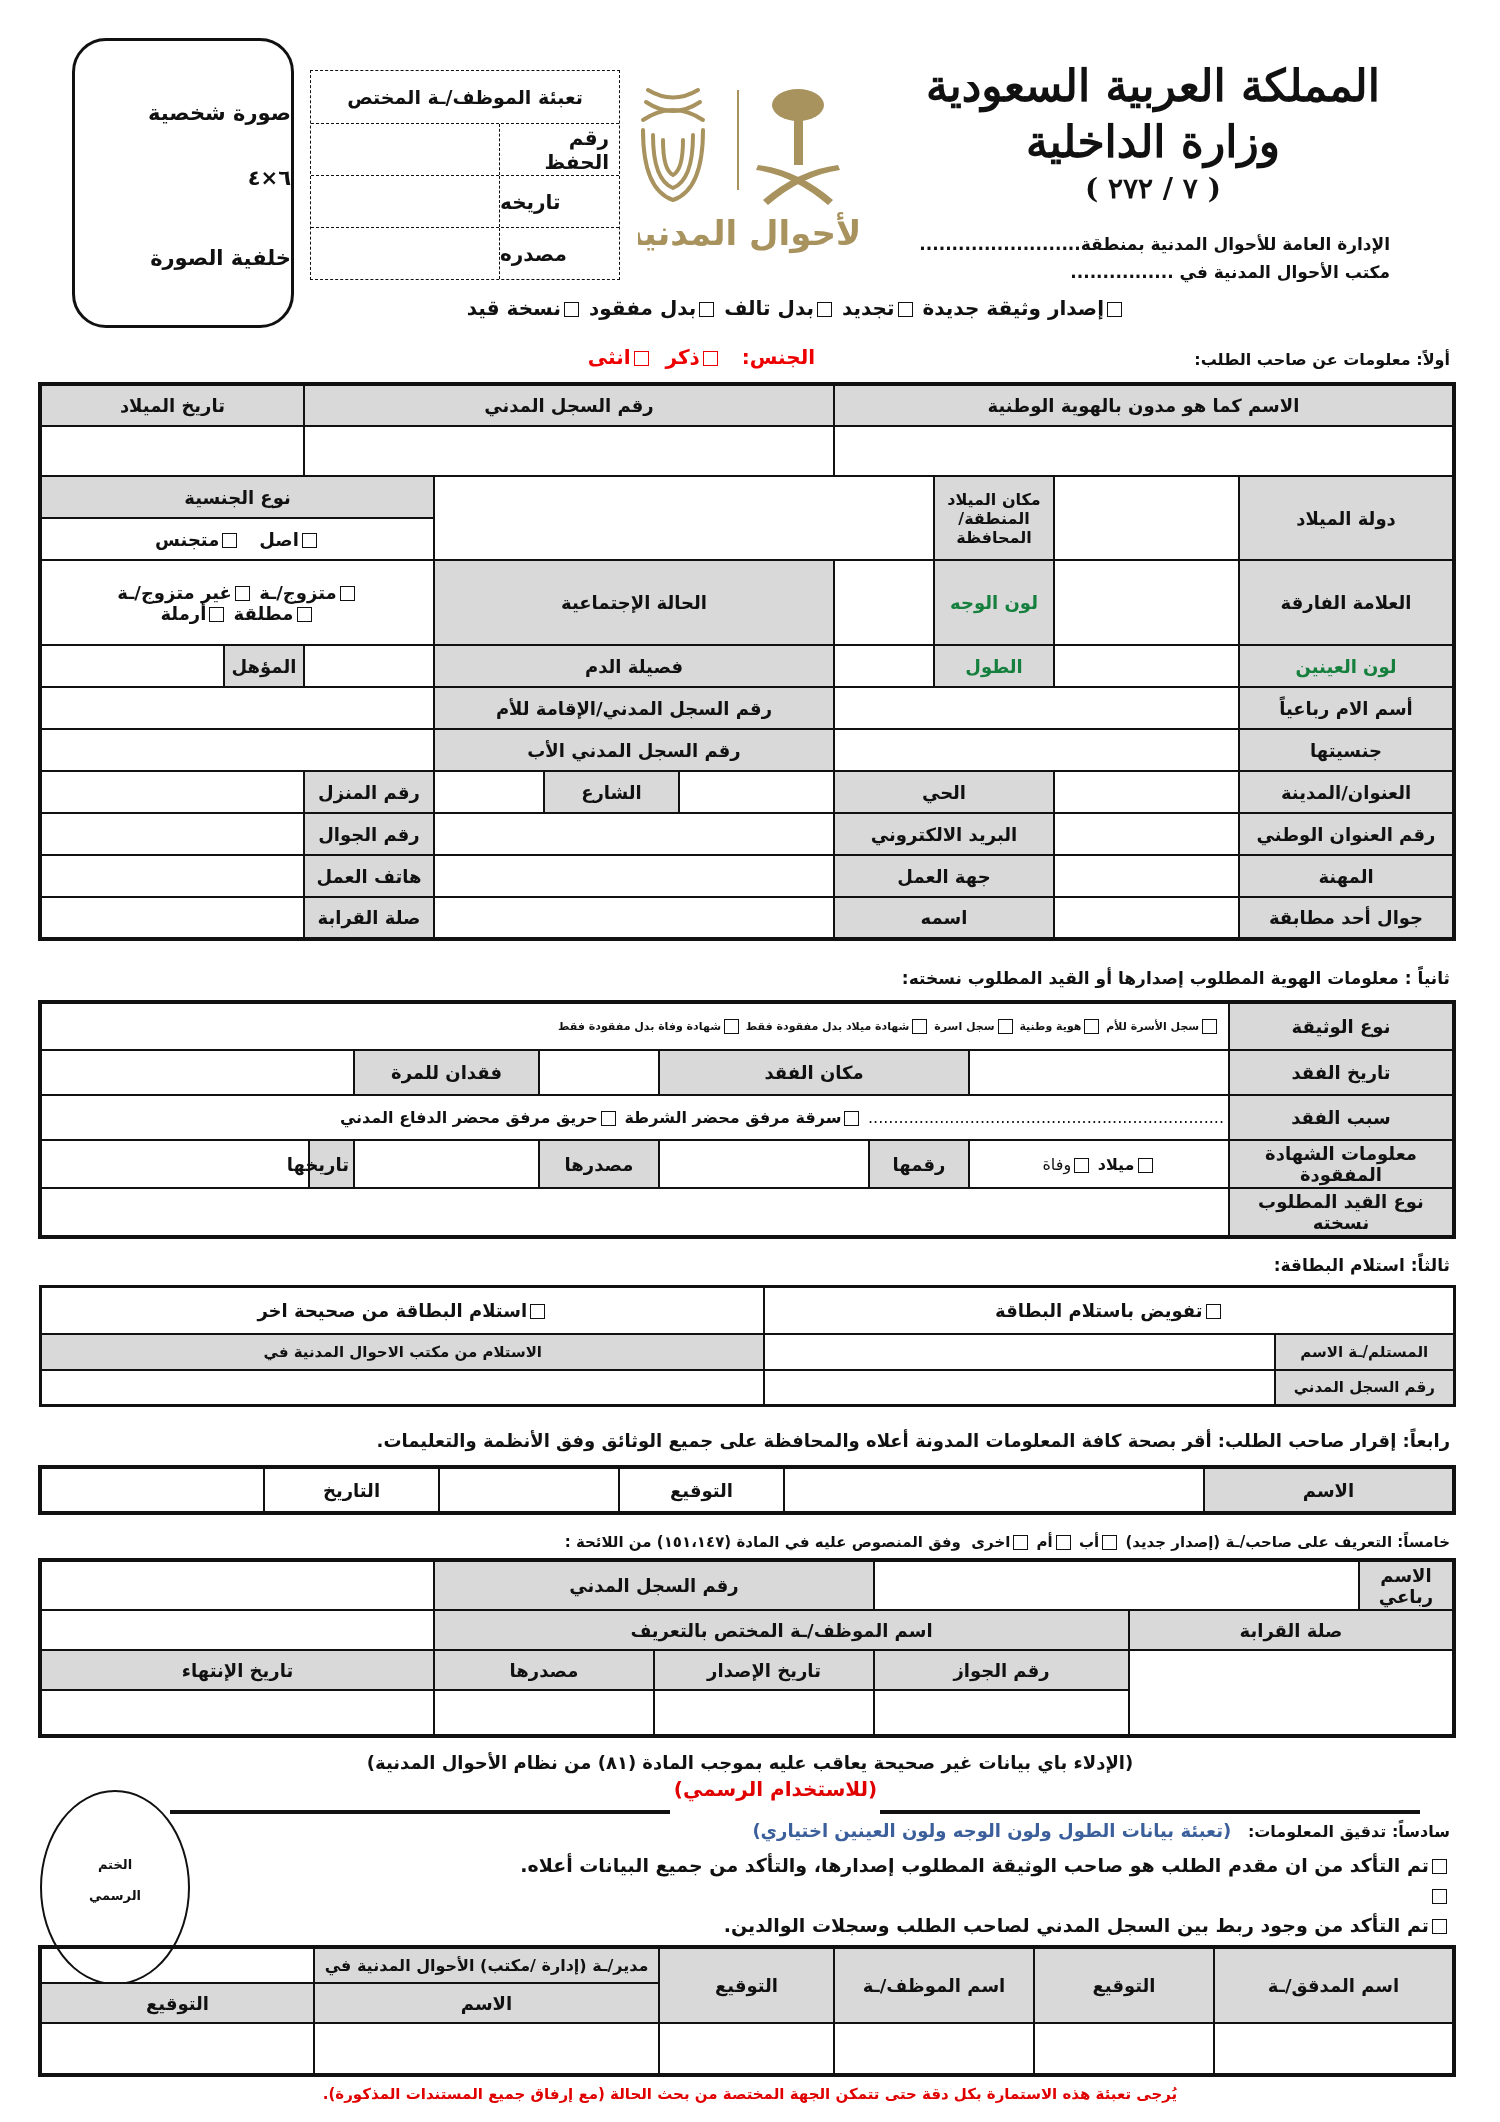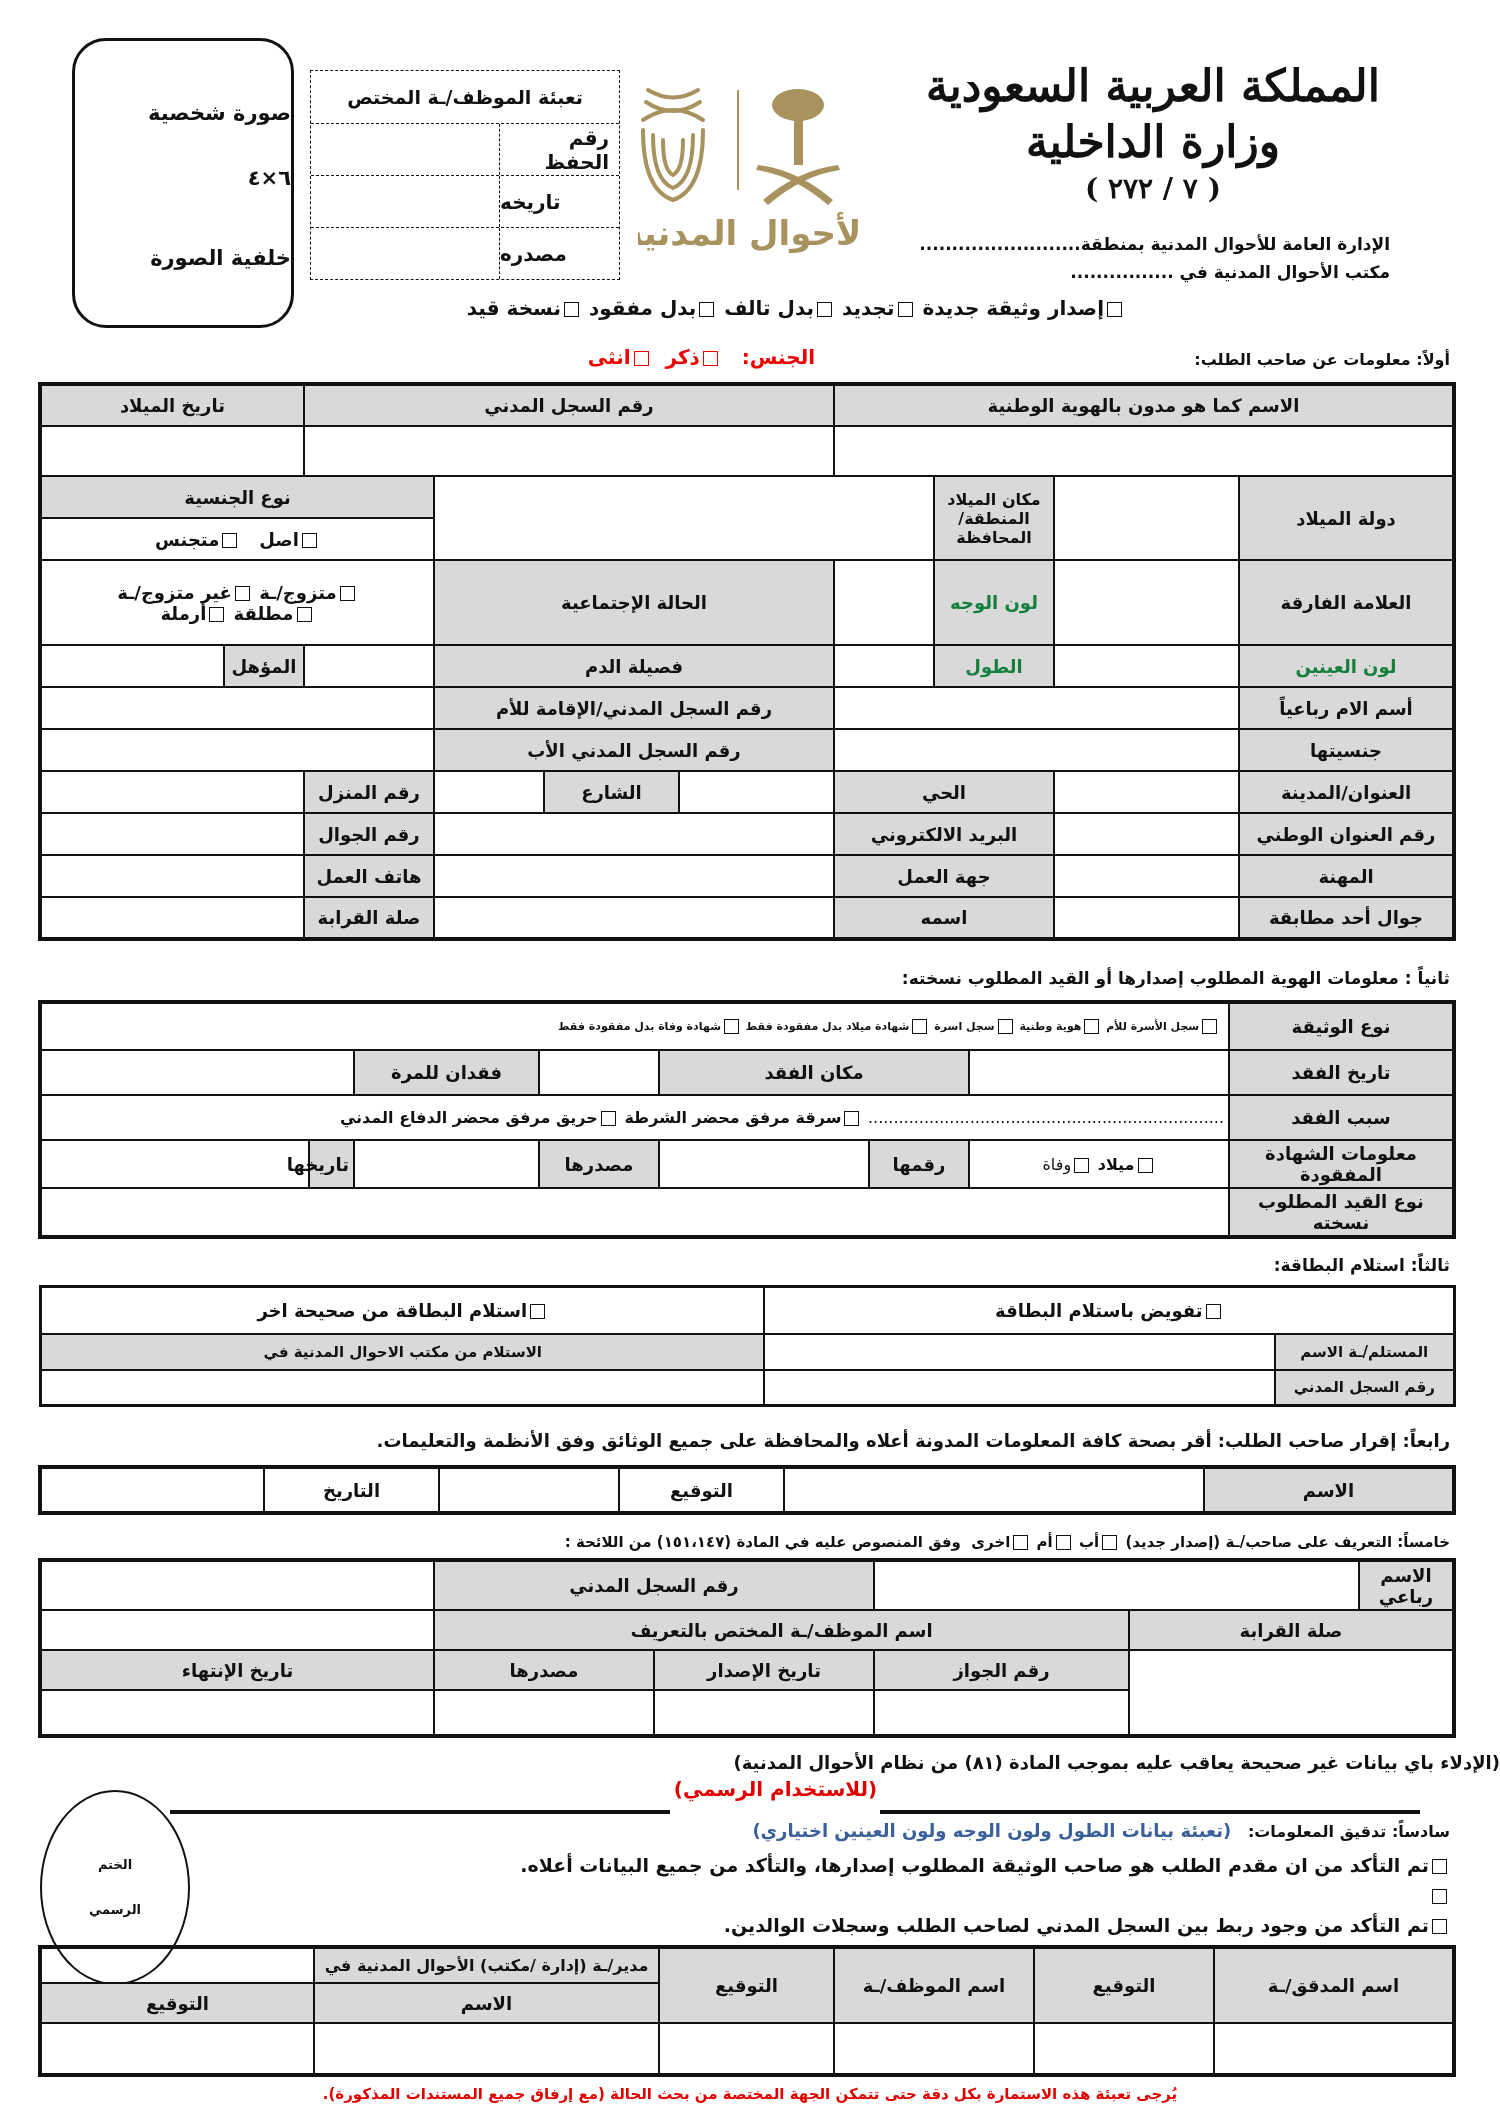--- a/index.html
+++ b/index.html
@@ -31,21 +31,21 @@
   
   table.form { position: absolute; border-collapse: collapse; border: 4px solid #111; table-layout: fixed; }
   table.form td { border: 2px solid #111; font-size: 18px; text-align: center; vertical-align: middle; padding: 2px 4px; }
   td.g { background: #d9d9d9; }
   td.blue { color: #15803d; }
   .digits { display: flex; width: 100%; height: 100%; }
   .digits span { flex: 1; border-left: 1.5px dashed #111; height: 100%; }
   .digits span:last-child { border-left: none; }
   td.dcell { padding: 0; }
 
-  .note { font-size: 18px; text-align: right; }
+  .note { font-size: 18px; text-align: center; }
   .stamp { left: 40px; top: 1790px; width: 150px; height: 195px; border: 2.5px solid #111; border-radius: 50%; text-align: center; font-size: 13px; }
   .hr-line { top: 1810px; height: 4px; background: #111; }
 </style>
 </head>
 <body>
 
 <div class="abs photo-box">
   <div style="top:60px">صورة شخصية</div>
   <div style="top:125px">٦×٤</div>
   <div style="top:205px">خلفية الصورة</div>
@@ -446,21 +446,21 @@
 </tbody>
   </table>
 
 <div class="abs note" style="left:0; right:0; top:1752px;">(الإدلاء باي بيانات غير صحيحة يعاقب عليه بموجب المادة (٨١) من نظام الأحوال المدنية)</div>
 <div class="abs hr-line" style="left:170px; width:500px;"></div>
 <div class="abs hr-line" style="left:880px; width:540px;"></div>
 <div class="abs" style="left:668px; top:1777px; width:215px; text-align:center; color:#e00000; font-size:20px;">(للاستخدام الرسمي)</div>
 
 <div class="abs stamp">
   <div style="margin-top:65px">الختم</div>
-  <div style="margin-top:30px">الرسمي</div>
+  <div style="margin-top:16px">الرسمي</div>
 </div>
 
 <div class="abs" style="right:50px; top:1820px; font-size:16px;">
   <span>سادساً: تدقيق المعلومات:</span>
   &nbsp;&nbsp;<span style="color:#3a5f9a; font-size:18px">(تعبئة بيانات الطول ولون الوجه ولون العينين اختياري)</span>
 </div>
 <div class="abs" style="right:50px; top:1850px; font-size:19px; line-height:30px; text-align:right;">
   <div><span class="chk"></span><span>تم التأكد من ان مقدم الطلب هو صاحب الوثيقة المطلوب إصدارها، والتأكد من جميع البيانات أعلاه.</span></div>
   <div><span class="chk"></span></div>
   <div><span class="chk"></span><span>تم التأكد من وجود ربط بين السجل المدني لصاحب الطلب وسجلات الوالدين.</span></div>

